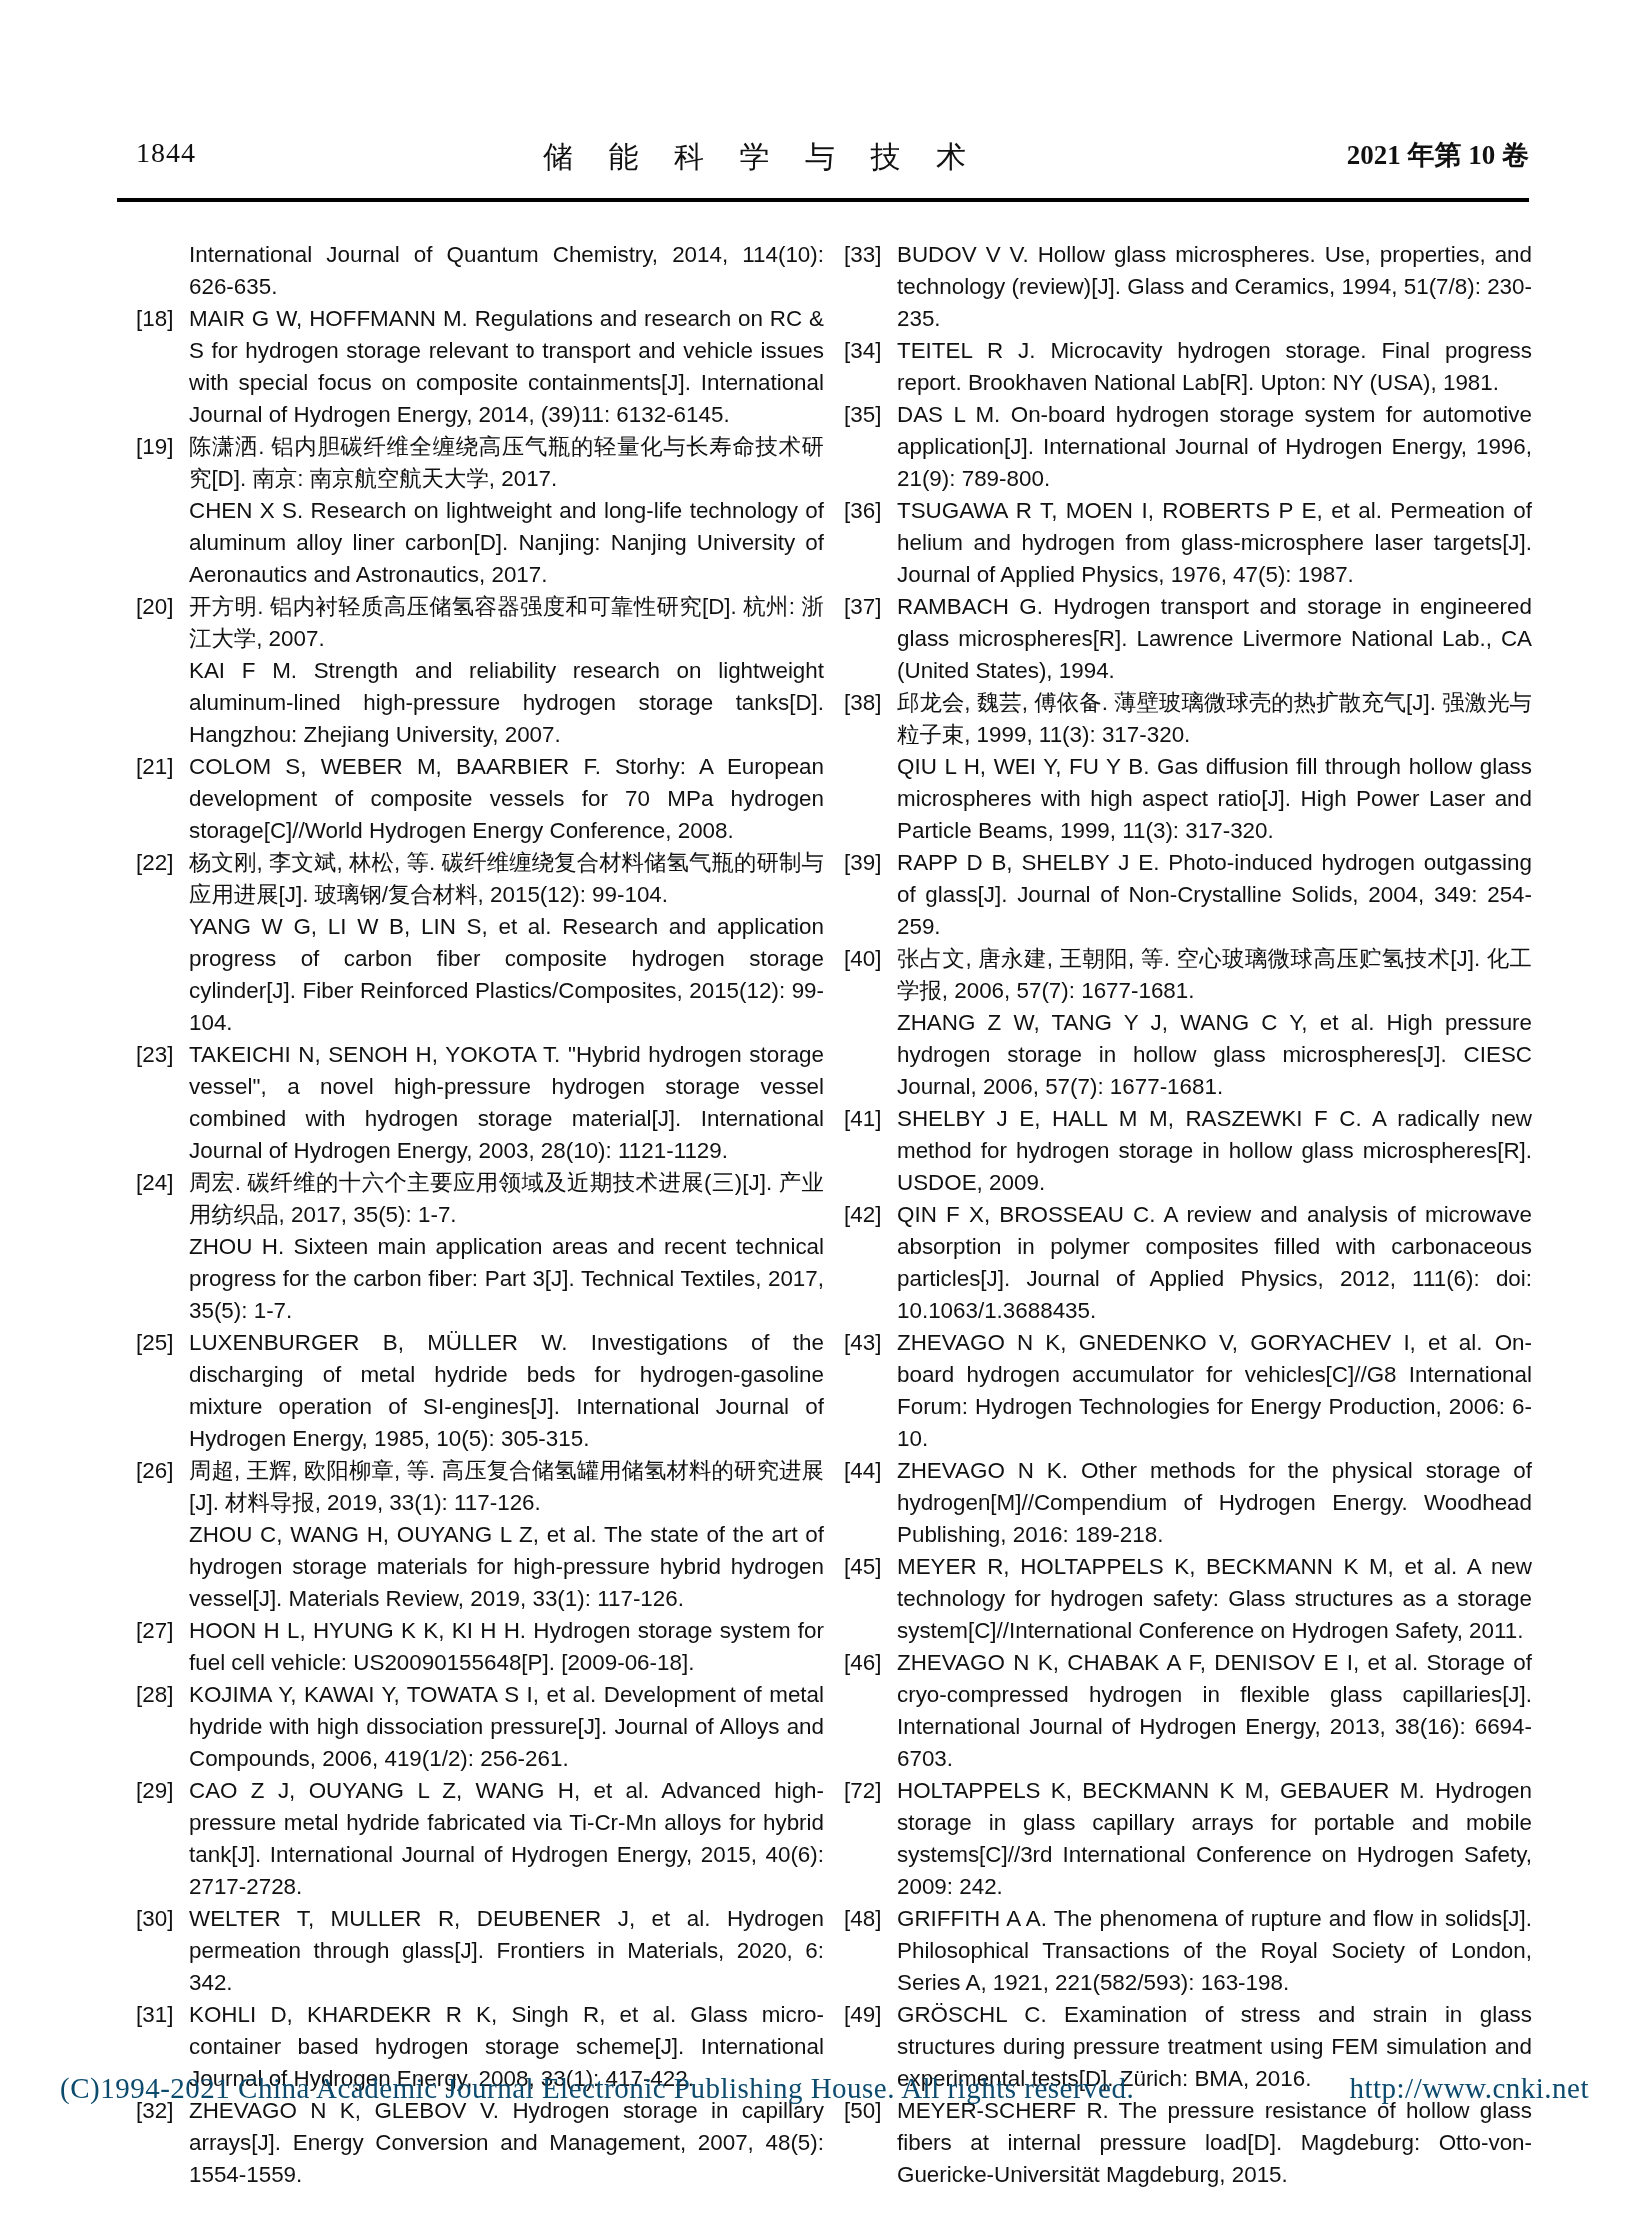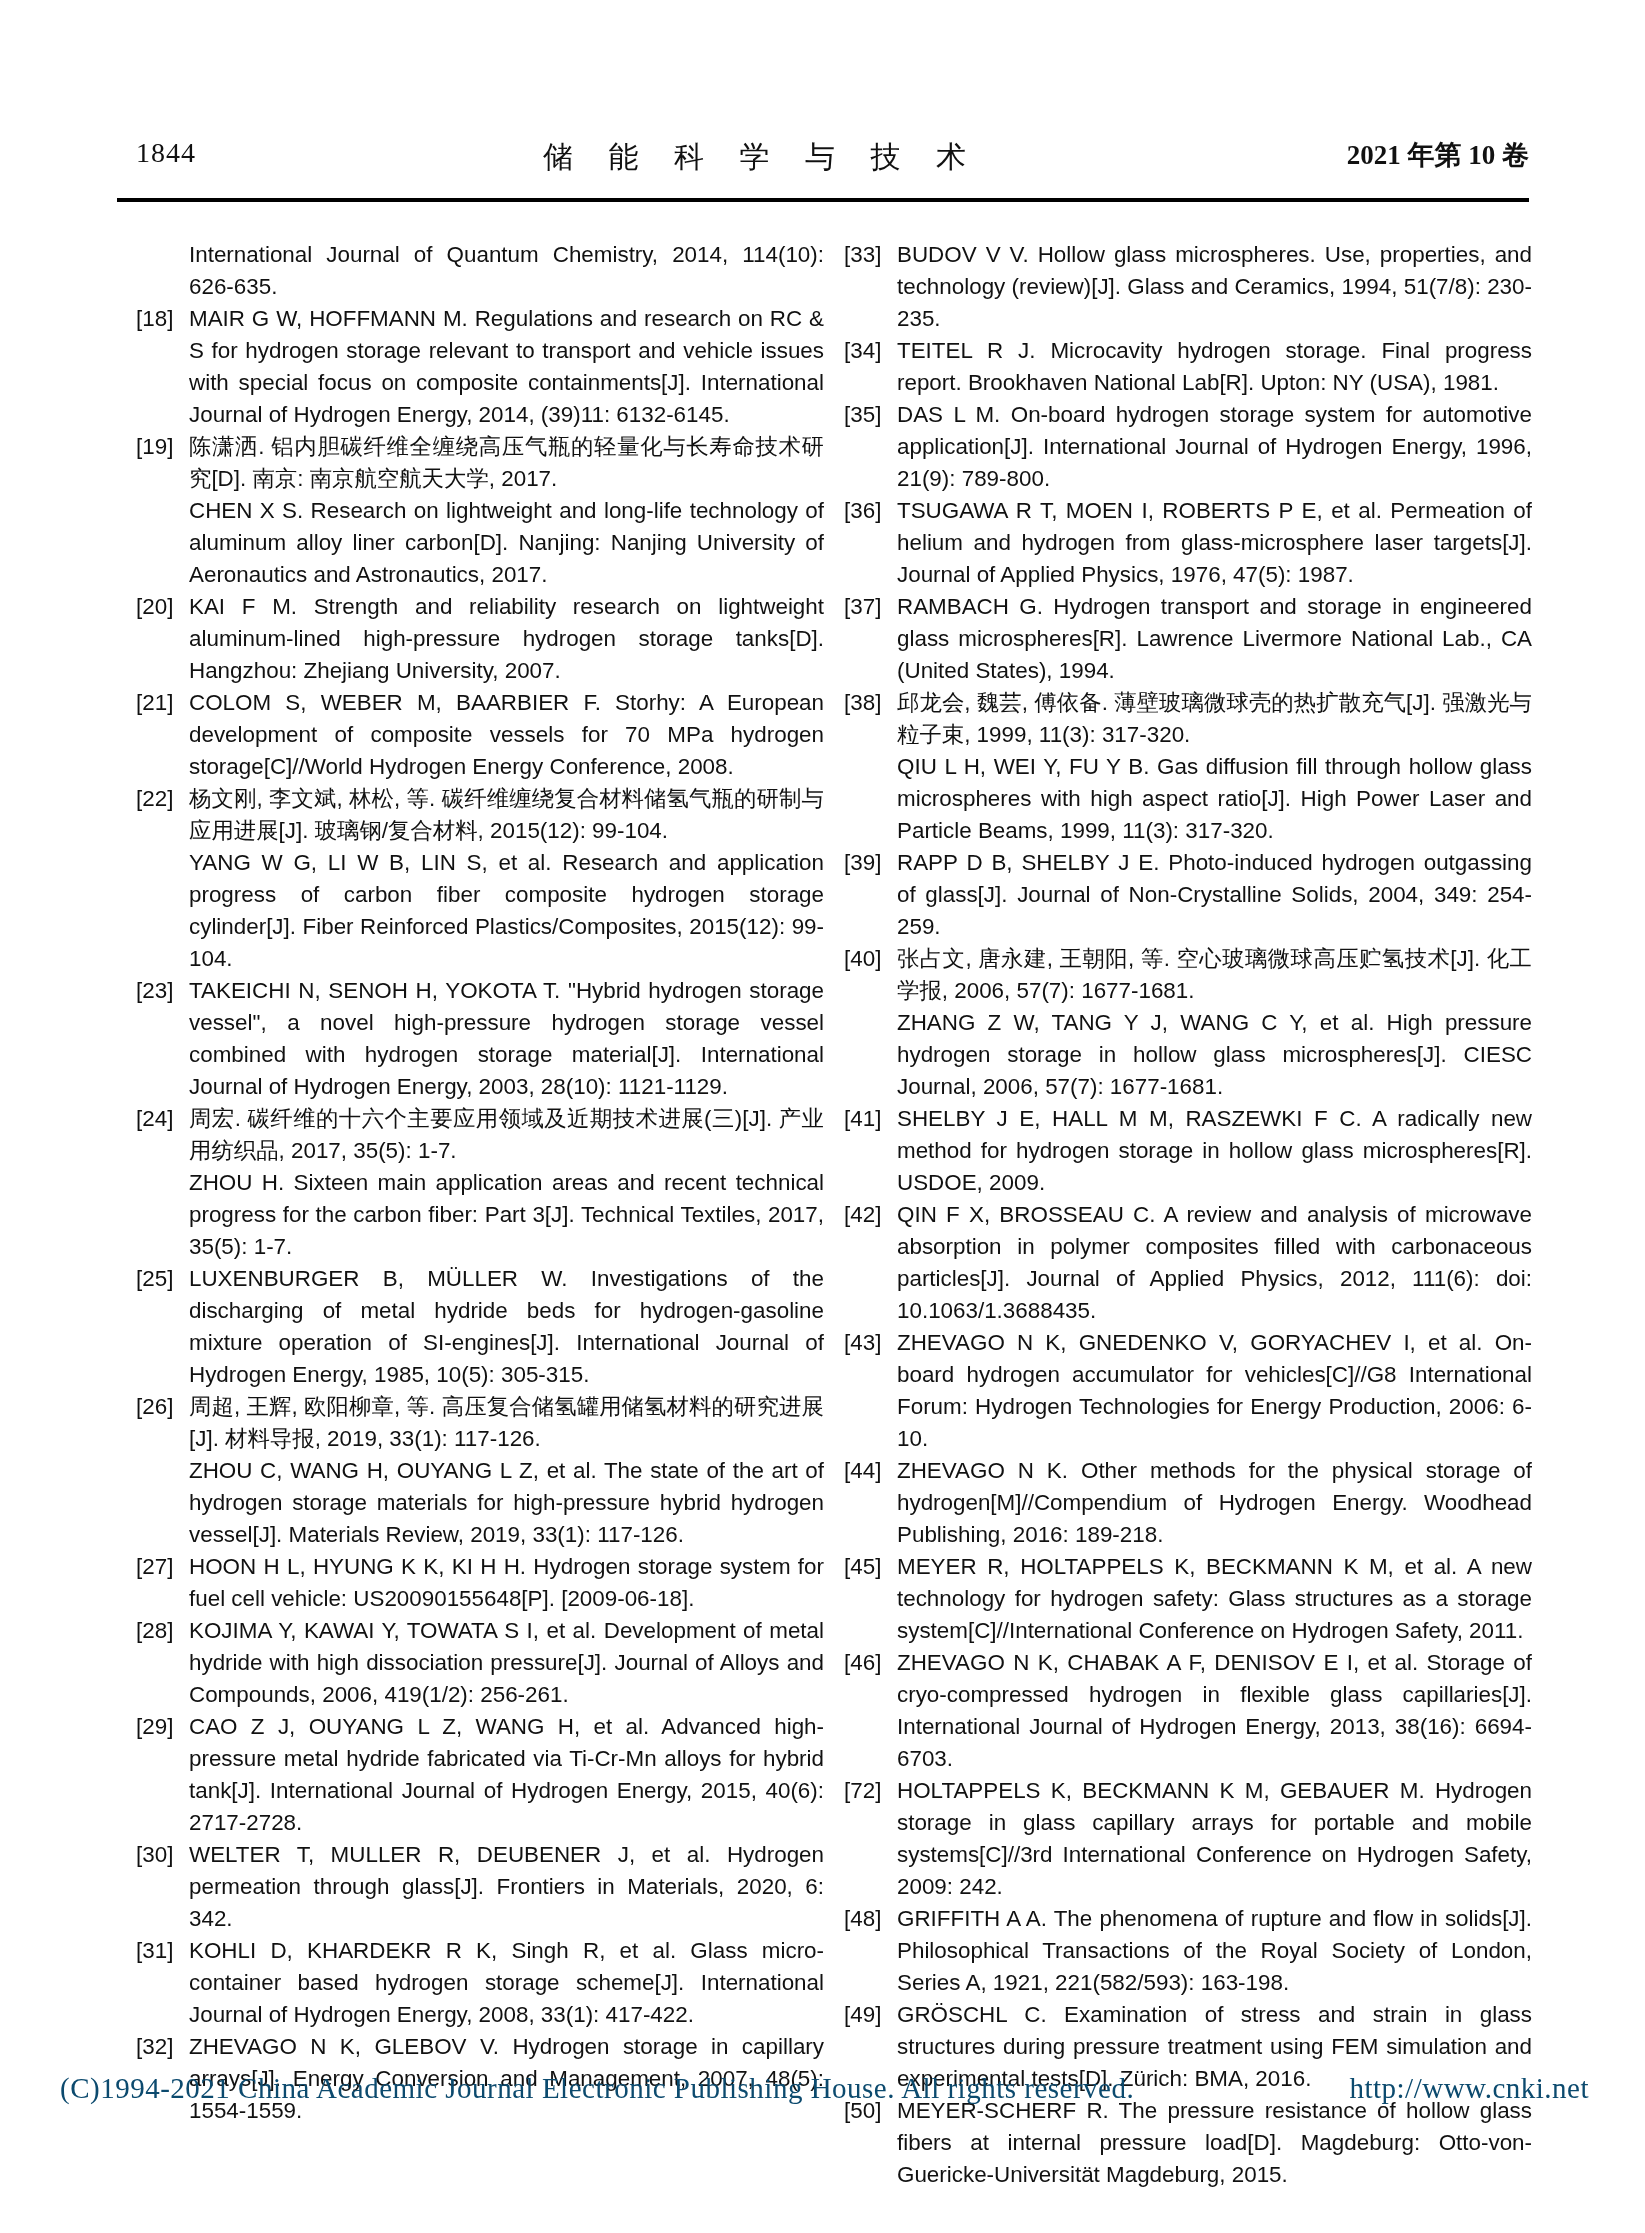--- a/index.html
+++ b/index.html
@@ -61,21 +61,21 @@
     <span class="issue-info">2021 年第 10 卷</span>
   </div>
   <div class="header-rule"></div>
 
   <div class="columns">
     <div class="col" id="left-col">
         <div class="ref"><span class="ref-text">International Journal of Quantum Chemistry, 2014, 114(10): 626-635.</span></div>
         <div class="ref"><span class="ref-label">[18]</span><span class="ref-text">MAIR G W, HOFFMANN M. Regulations and research on RC &amp; S for hydrogen storage relevant to transport and vehicle issues with special focus on composite containments[J]. International Journal of Hydrogen Energy, 2014, (39)11: 6132-6145.</span></div>
         <div class="ref"><span class="ref-label">[19]</span><span class="ref-text">陈潇洒. 铝内胆碳纤维全缠绕高压气瓶的轻量化与长寿命技术研究[D]. 南京: 南京航空航天大学, 2017.</span></div>
         <div class="ref"><span class="ref-text">CHEN X S. Research on lightweight and long-life technology of aluminum alloy liner carbon[D]. Nanjing: Nanjing University of Aeronautics and Astronautics, 2017.</span></div>
-        <div class="ref"><span class="ref-label">[20]</span></div>
+        <div class="ref"><span class="ref-label">[20]</span><span class="ref-text">开方明. 铝内衬轻质高压储氢容器强度和可靠性研究[D]. 杭州: 浙江大学, 2007.</span></div>
         <div class="ref"><span class="ref-text">KAI F M. Strength and reliability research on lightweight aluminum-lined high-pressure hydrogen storage tanks[D]. Hangzhou: Zhejiang University, 2007.</span></div>
         <div class="ref"><span class="ref-label">[21]</span><span class="ref-text">COLOM S, WEBER M, BAARBIER F. Storhy: A European development of composite vessels for 70 MPa hydrogen storage[C]//World Hydrogen Energy Conference, 2008.</span></div>
         <div class="ref"><span class="ref-label">[22]</span><span class="ref-text">杨文刚, 李文斌, 林松, 等. 碳纤维缠绕复合材料储氢气瓶的研制与应用进展[J]. 玻璃钢/复合材料, 2015(12): 99-104.</span></div>
         <div class="ref"><span class="ref-text">YANG W G, LI W B, LIN S, et al. Research and application progress of carbon fiber composite hydrogen storage cylinder[J]. Fiber Reinforced Plastics/Composites, 2015(12): 99-104.</span></div>
         <div class="ref"><span class="ref-label">[23]</span><span class="ref-text">TAKEICHI N, SENOH H, YOKOTA T. "Hybrid hydrogen storage vessel", a novel high-pressure hydrogen storage vessel combined with hydrogen storage material[J]. International Journal of Hydrogen Energy, 2003, 28(10): 1121-1129.</span></div>
         <div class="ref"><span class="ref-label">[24]</span><span class="ref-text">周宏. 碳纤维的十六个主要应用领域及近期技术进展(三)[J]. 产业用纺织品, 2017, 35(5): 1-7.</span></div>
         <div class="ref"><span class="ref-text">ZHOU H. Sixteen main application areas and recent technical progress for the carbon fiber: Part 3[J]. Technical Textiles, 2017, 35(5): 1-7.</span></div>
         <div class="ref"><span class="ref-label">[25]</span><span class="ref-text">LUXENBURGER B, MÜLLER W. Investigations of the discharging of metal hydride beds for hydrogen-gasoline mixture operation of SI-engines[J]. International Journal of Hydrogen Energy, 1985, 10(5): 305-315.</span></div>
         <div class="ref"><span class="ref-label">[26]</span><span class="ref-text">周超, 王辉, 欧阳柳章, 等. 高压复合储氢罐用储氢材料的研究进展[J]. 材料导报, 2019, 33(1): 117-126.</span></div>
         <div class="ref"><span class="ref-text">ZHOU C, WANG H, OUYANG L Z, et al. The state of the art of hydrogen storage materials for high-pressure hybrid hydrogen vessel[J]. Materials Review, 2019, 33(1): 117-126.</span></div>

